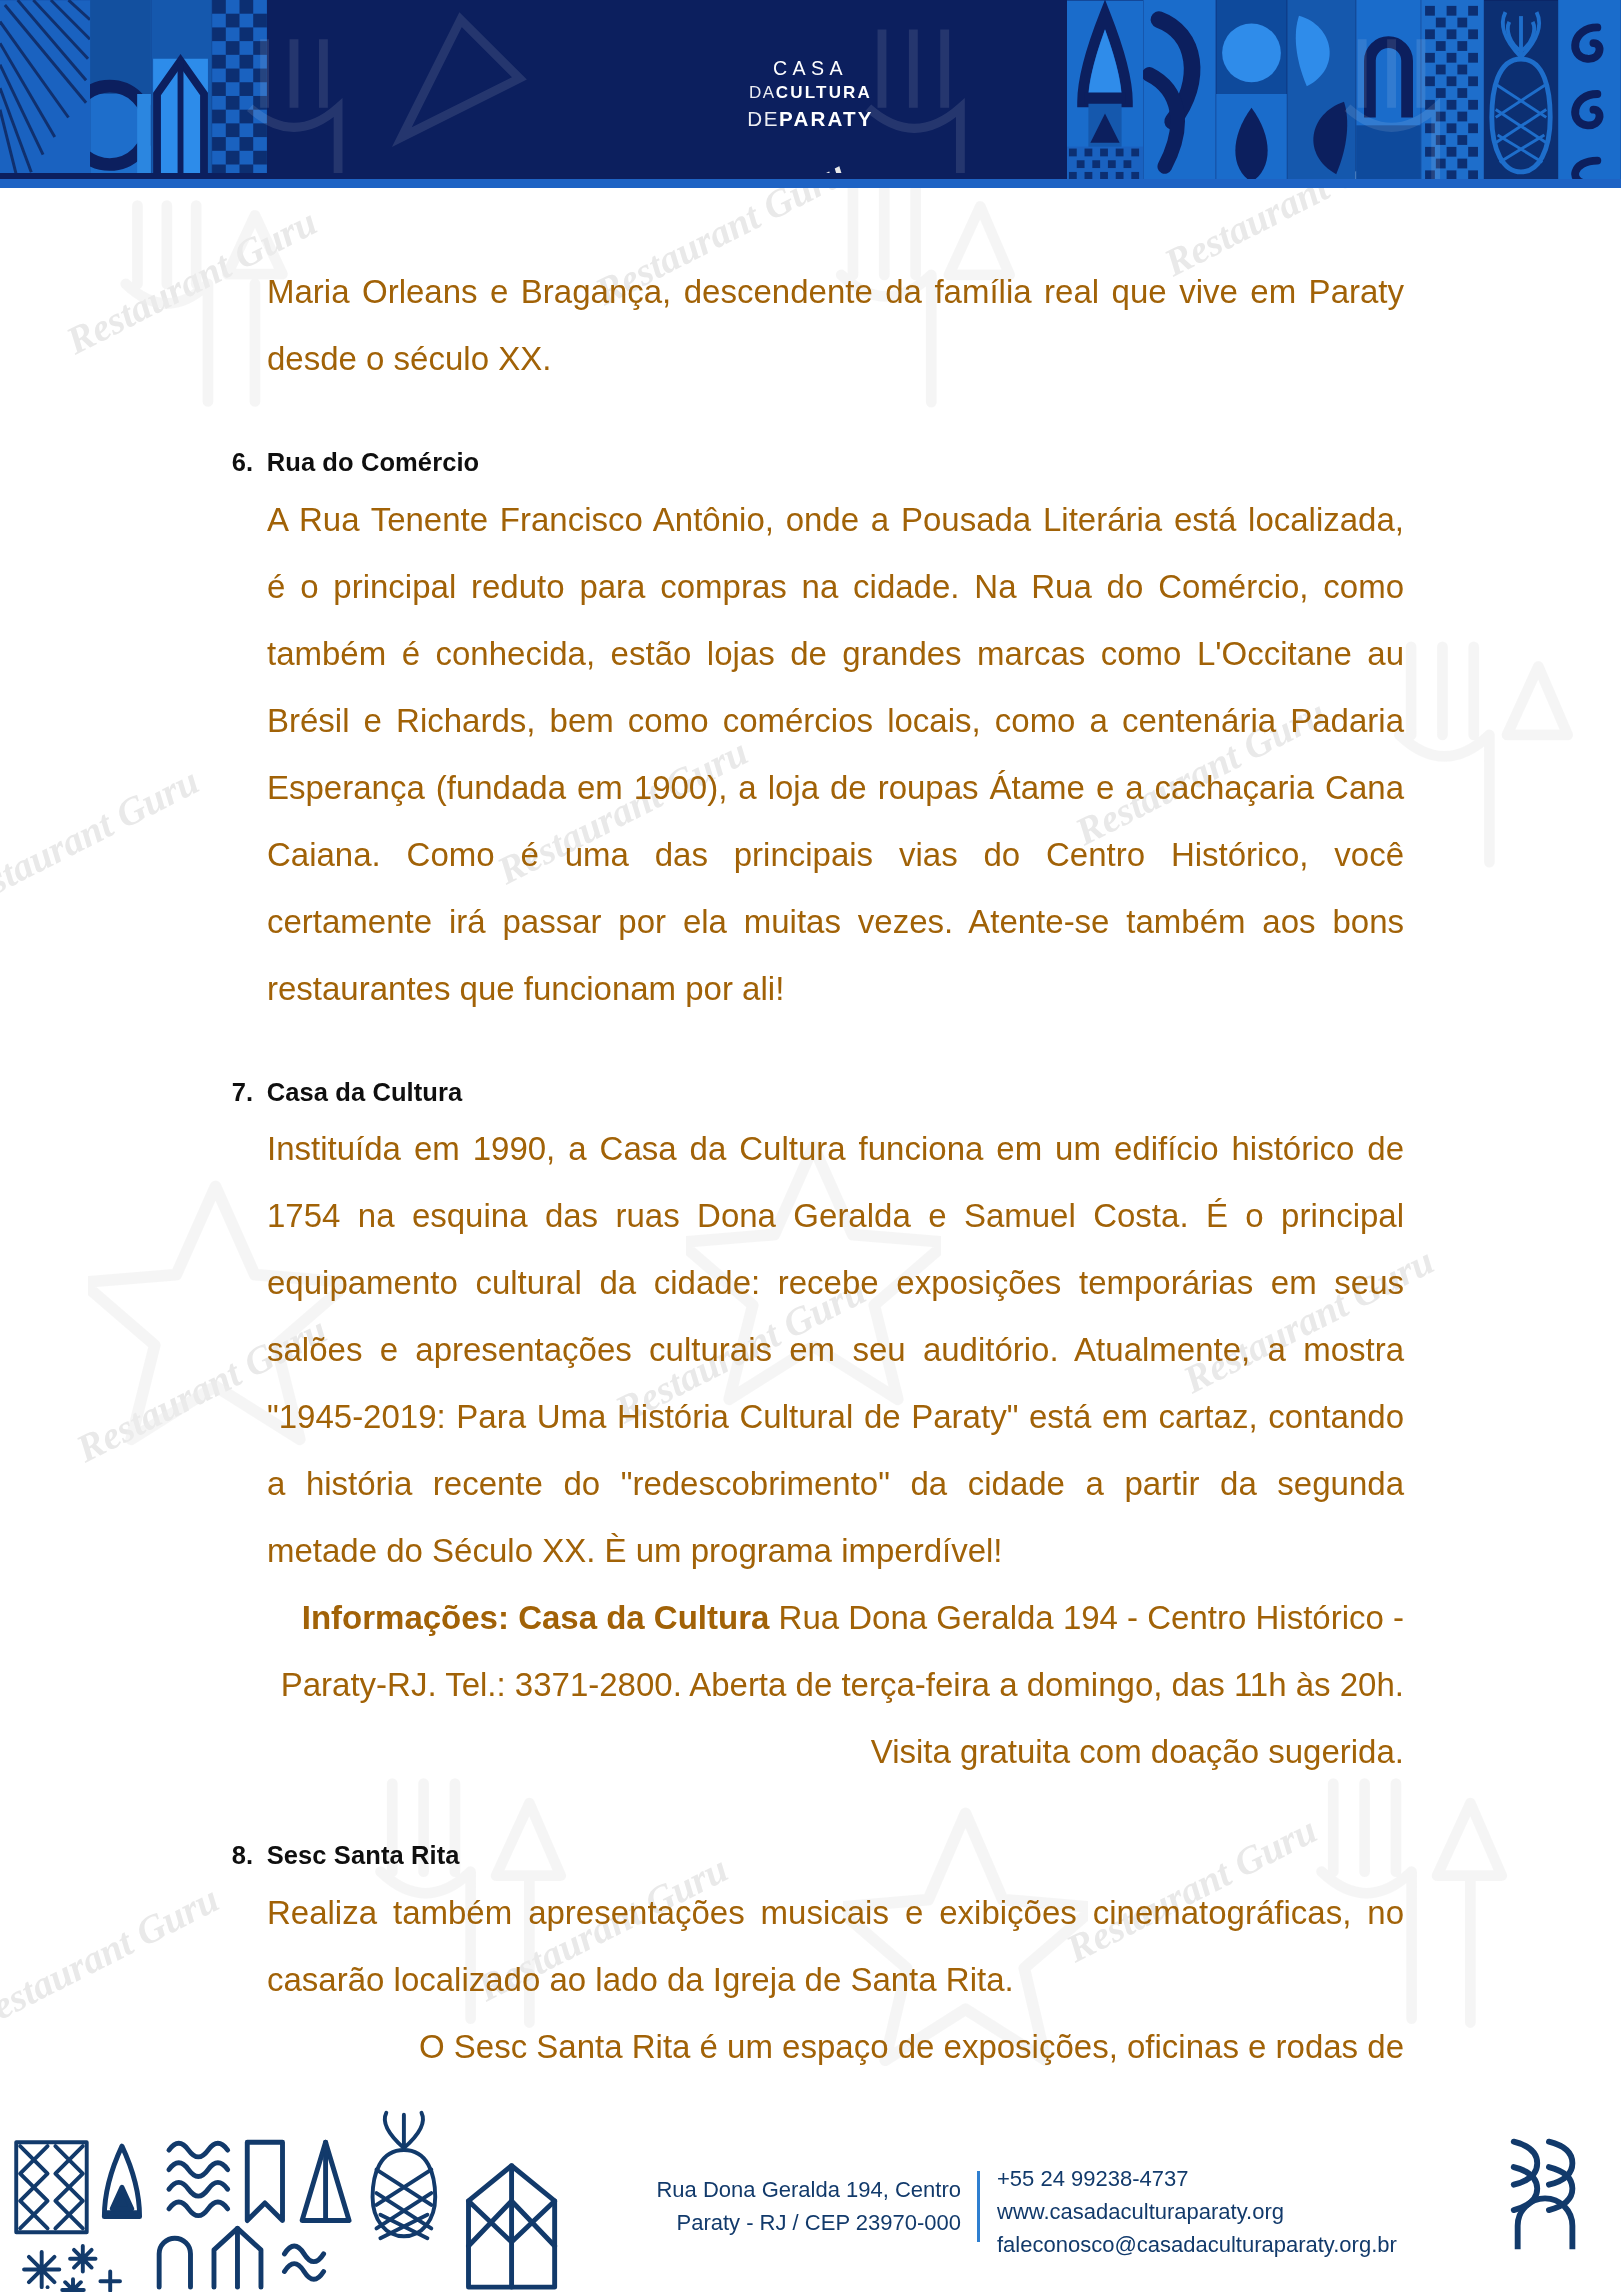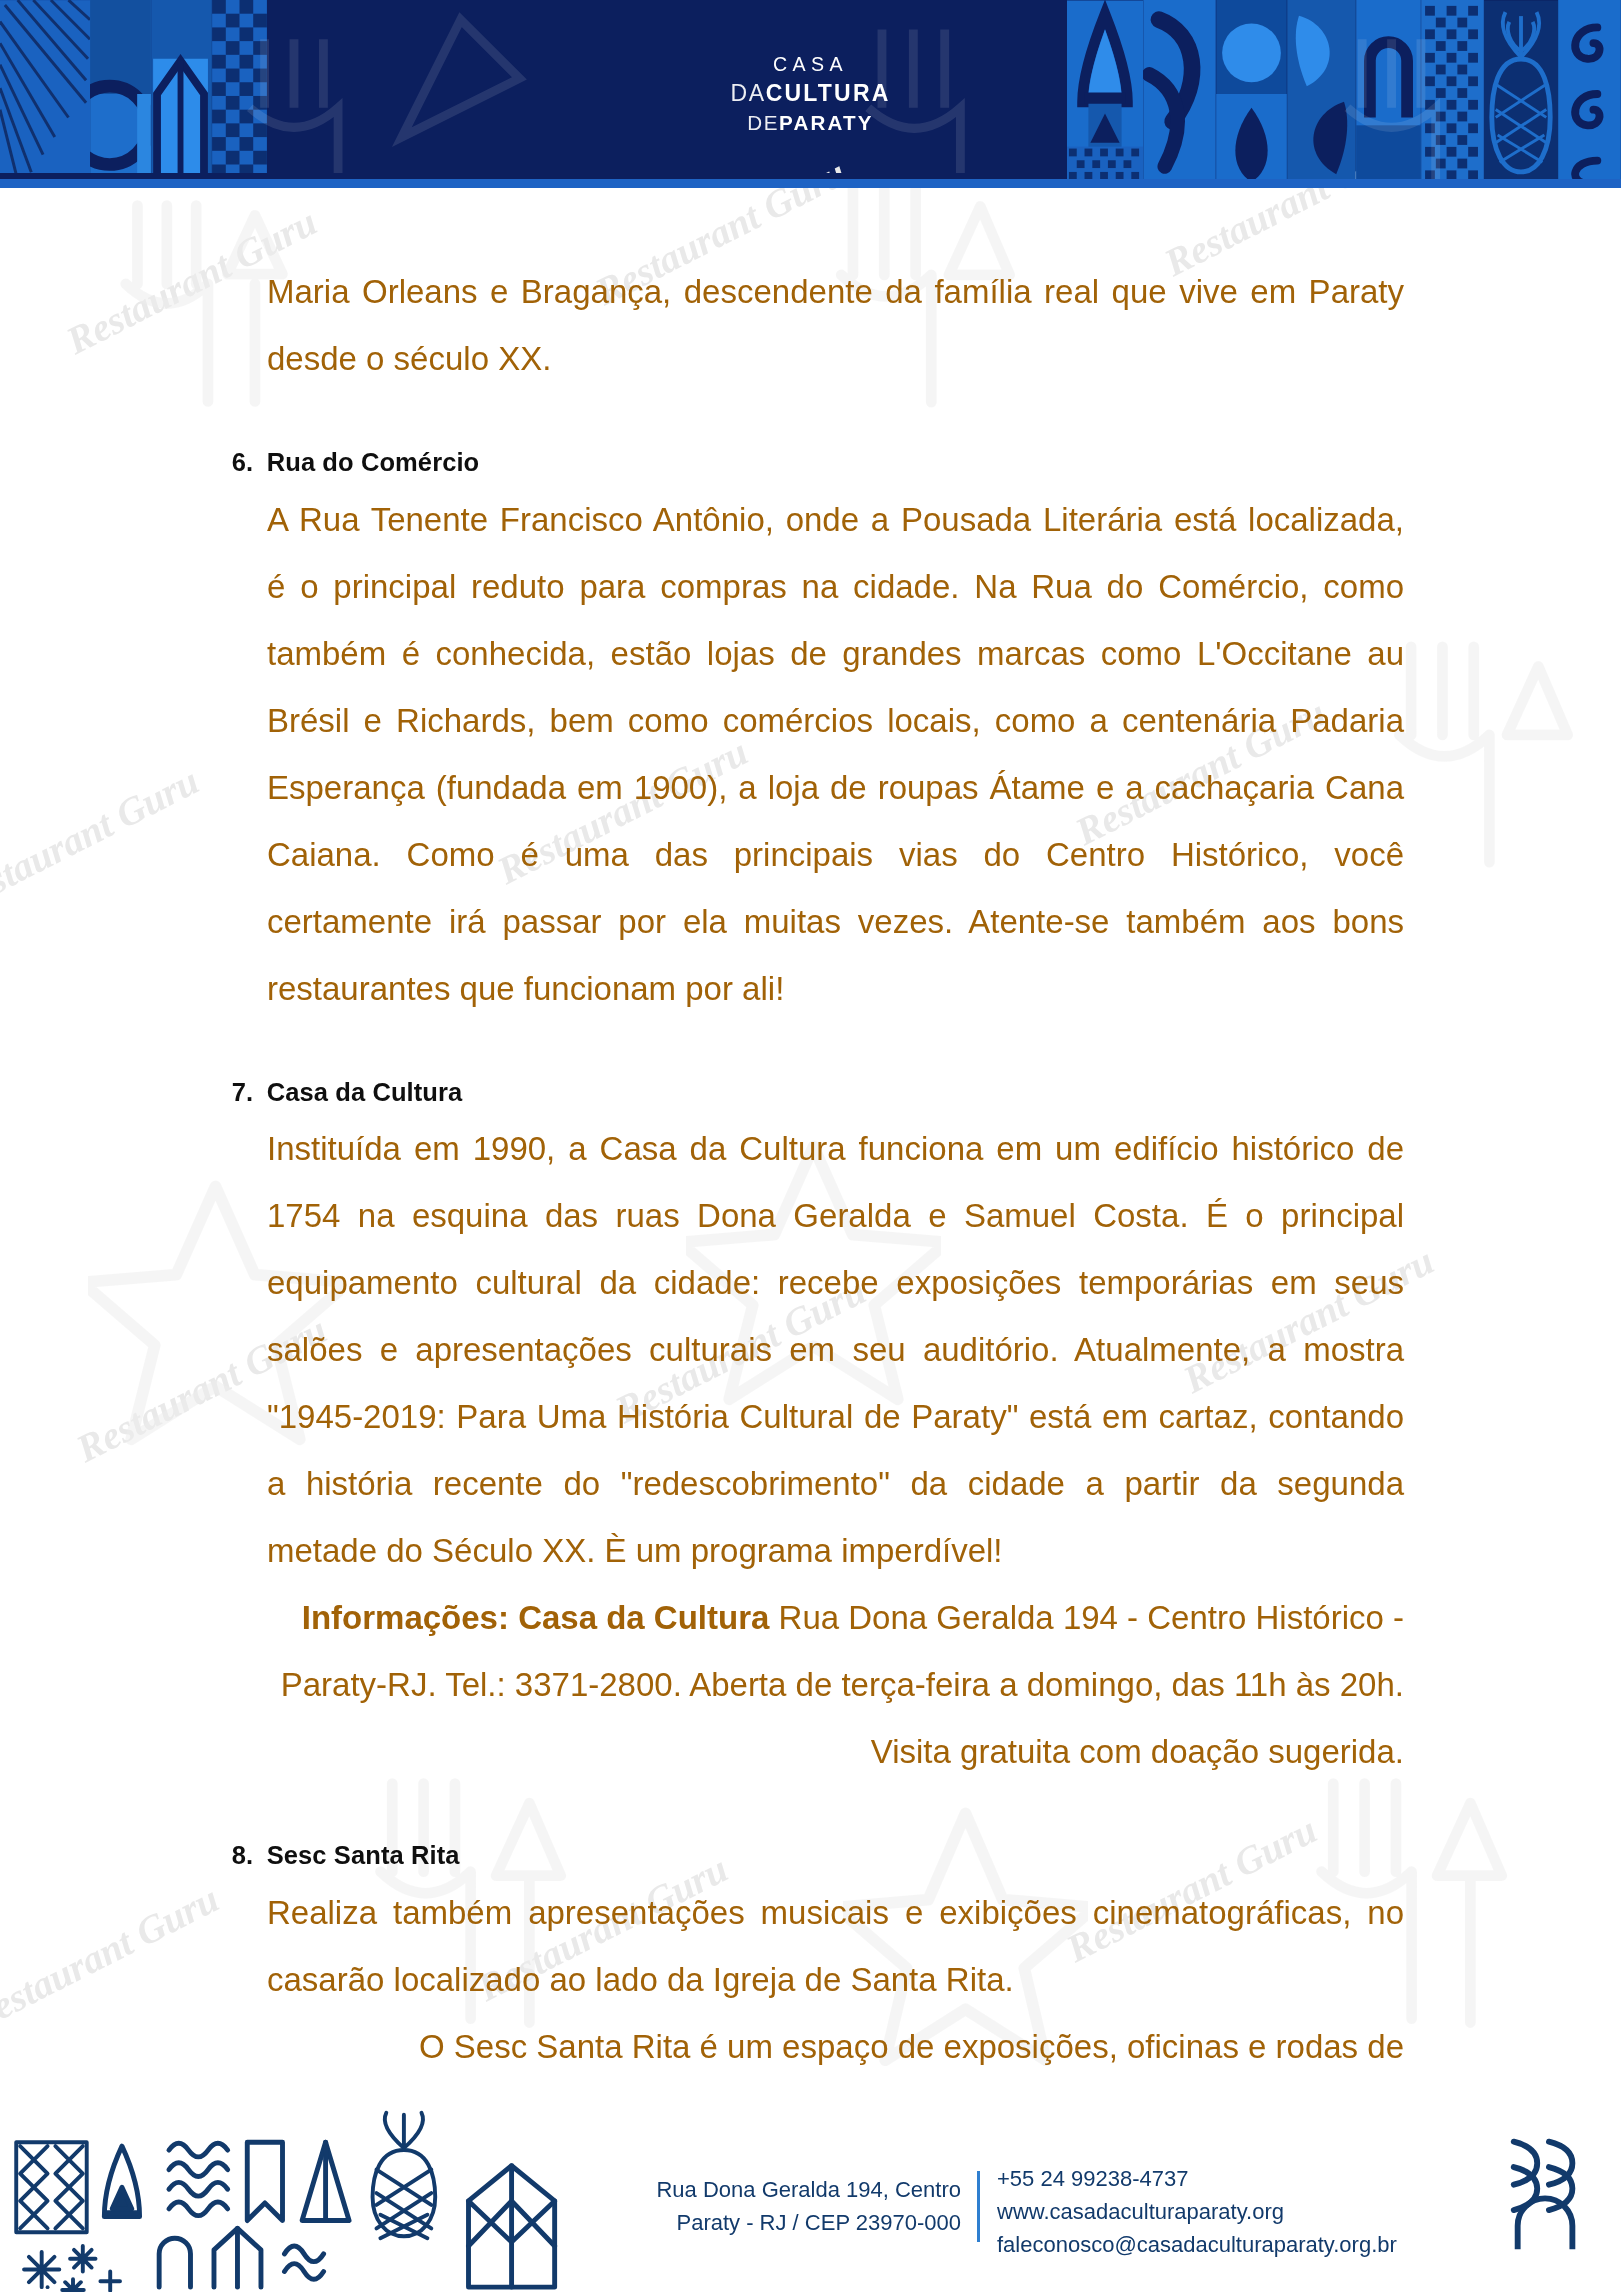--- a/index.html
+++ b/index.html
@@ -12,21 +12,21 @@
   .page { position: relative; width: 1621px; height: 2293px; background: #fff; overflow: hidden; }
 
   
   .header { position: relative; width: 1621px; height: 188px; background: #0c1f5e; overflow: hidden; }
   .hdr-center {
     position: absolute; left: 0; top: 0; width: 1621px; height: 188px;
     display: flex; align-items: center; justify-content: center; z-index: 6;
   }
   .logo { text-align: center; line-height: 1.32; color: #fff; }
   .logo .l1 { font-size: 19.6px; letter-spacing: 5.4px; font-weight: 400; }
-  .logo .l2 { font-size: 23px; letter-spacing: 1.6px; }
+  .logo .l2 { font-size: 17px; letter-spacing: 1.6px; }
   .logo .l3 { font-size: 20.6px; letter-spacing: 1.6px; }
   .logo .thin { font-weight: 300; opacity: .92; }
   .logo .bold { font-weight: 700; letter-spacing: 2.2px; }
 
   
   .tiles { position: absolute; top: 0; height: 188px; display: flex; z-index: 3; }
   .tiles.left { left: 0; }
   .tiles.right { right: 0; }
   .tile { position: relative; overflow: hidden; }
   .tile svg { display: block; }

